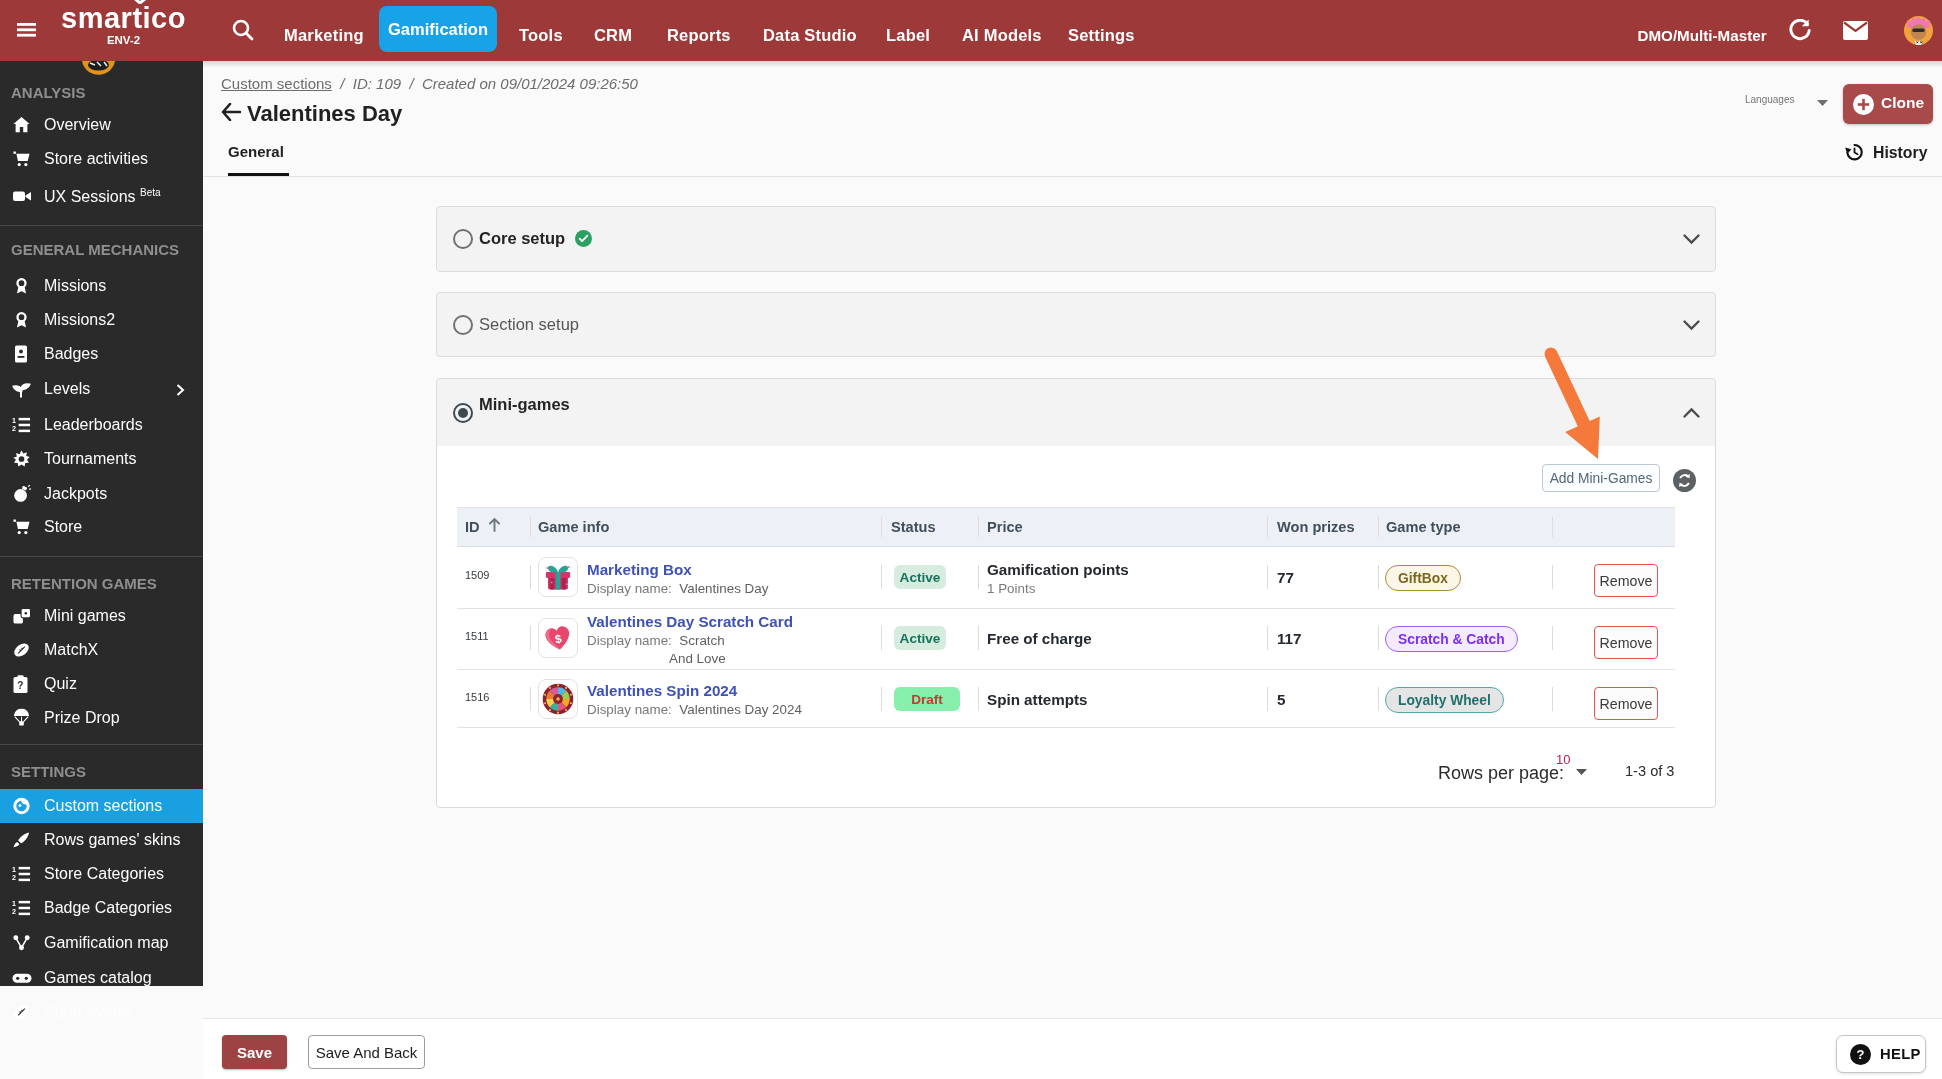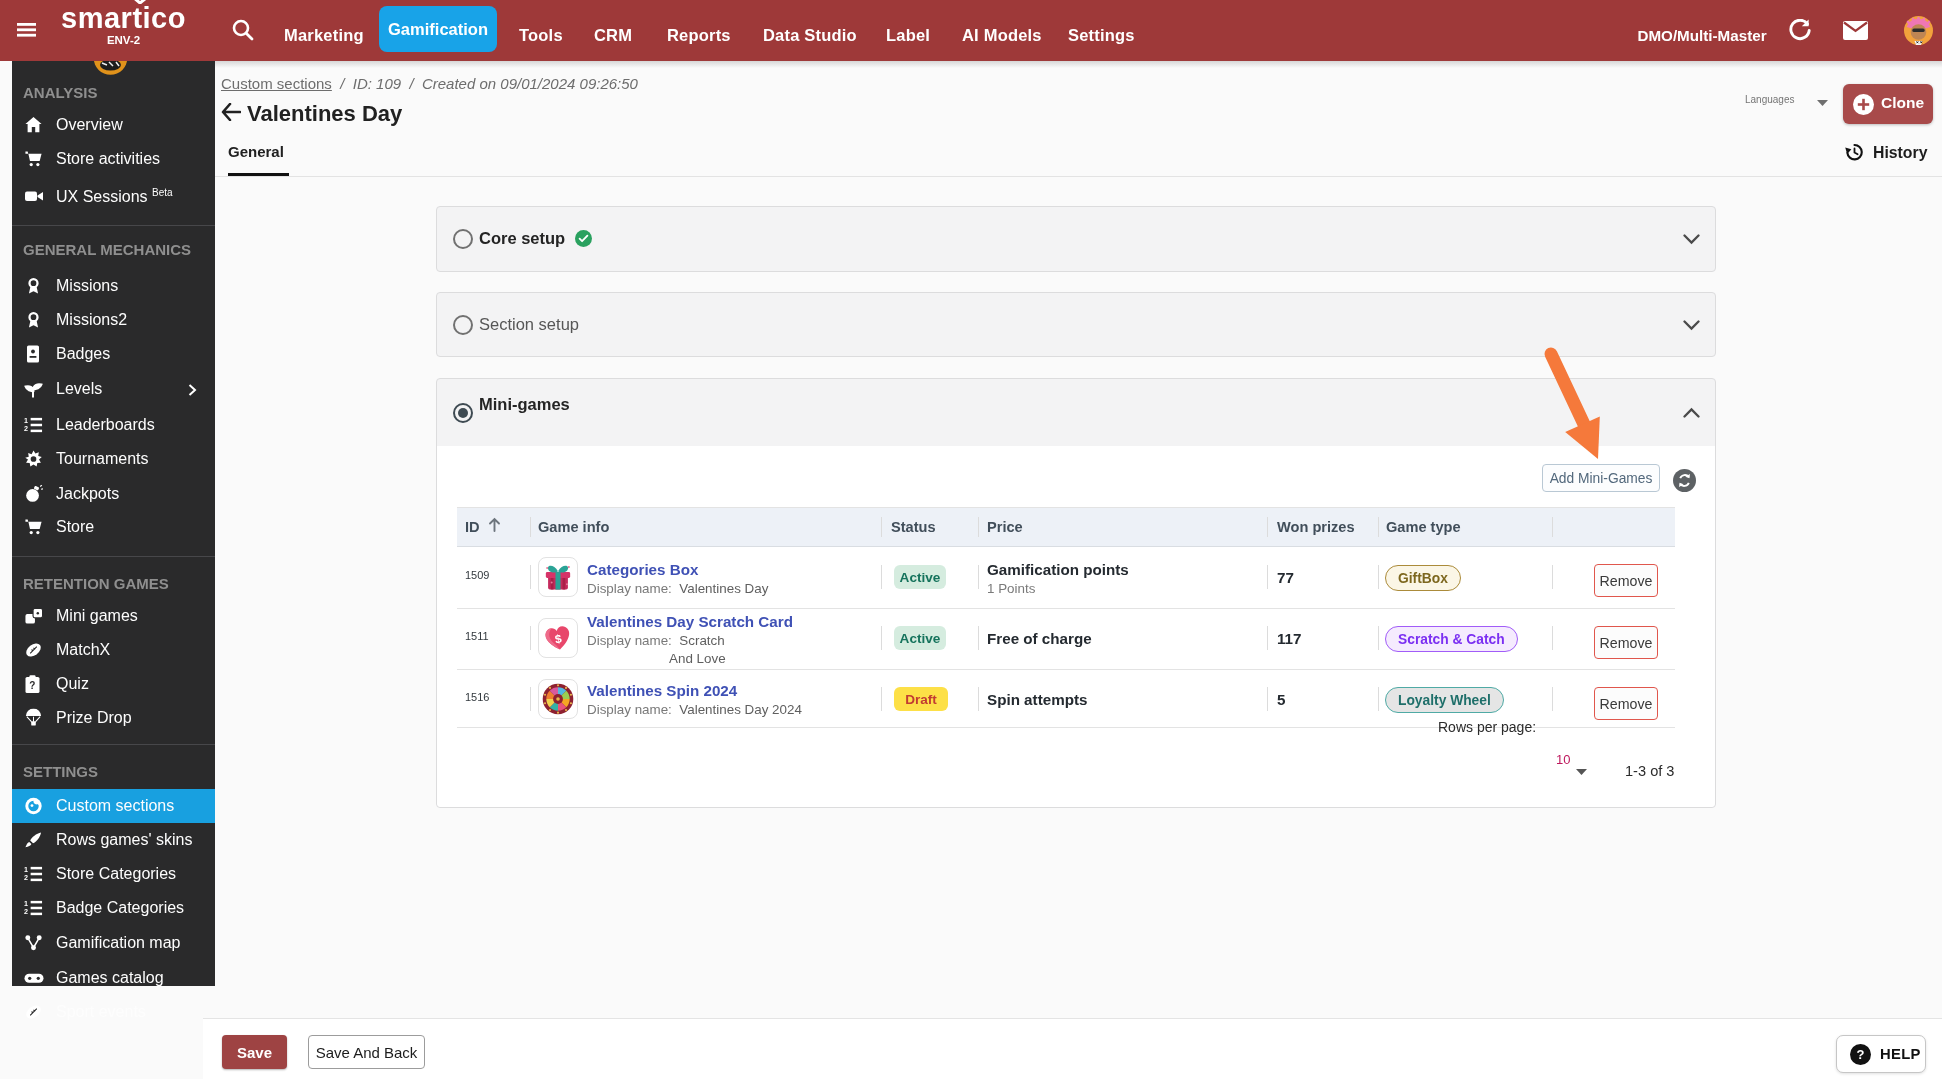--- a/index.html
+++ b/index.html
@@ -6,21 +6,21 @@
 html,body{width:1942px;height:1079px;font-family:"Liberation Sans",sans-serif;background:#fafafa;overflow:hidden;position:relative;}
 .abs{position:absolute;}
 
 #nav{position:absolute;top:0;left:0;width:1942px;height:61px;background:#9e3939;z-index:30;}
 .nitem{position:absolute;top:0;height:71px;display:flex;align-items:center;color:#fff;font-size:16.5px;font-weight:600;letter-spacing:.2px;}
 #gam{position:absolute;left:379px;top:6px;width:118px;height:46px;background:#18a3e8;border-radius:8px;color:#fff;display:flex;align-items:center;justify-content:center;font-size:16.5px;font-weight:600;}
 #logo{position:absolute;left:61px;top:3px;width:125px;text-align:center;color:#fff;}
 #logo .big{font-size:29px;font-weight:700;letter-spacing:.5px;line-height:30px;}
 #logo .env{font-size:11.5px;font-weight:700;margin-top:1px;}
 
-#side{position:absolute;left:0;top:0;width:203px;height:986px;background:#2a2a2b;z-index:20;margin-left:12px;}
+#side{position:absolute;left:0;top:0;width:203px;height:986px;background:#2a2a2b;z-index:20;}
 .shead{position:absolute;left:11px;color:#8f8f8f;font-size:15px;font-weight:700;}
 .sitem{position:absolute;left:0;width:203px;height:34px;color:#fdfdfd;font-size:16px;}
 .sitem svg{position:absolute;left:12px;top:50%;transform:translateY(-50%);}
 .sitem .lb{position:absolute;left:44px;top:50%;transform:translateY(-50%);white-space:nowrap;}
 .sdiv{position:absolute;left:0;width:203px;height:1px;background:#47474a;}
 .sup{font-size:10px;vertical-align:6px;}
 
 #crumb{position:absolute;left:221px;top:75px;font-size:15px;color:#6d6d6d;font-style:italic;}
 #crumb a{color:#6d6d6d;text-decoration:underline;font-style:normal;}
 #title{position:absolute;left:247px;top:101px;font-size:22px;font-weight:700;color:#212121;}
@@ -391,21 +391,21 @@
 <rect x="6.5" y="14.5" width="27" height="6.5" rx="1.5" fill="#d63368"></rect>
 <rect x="17.2" y="14.5" width="5.6" height="19.5" fill="#2aa396"></rect>
 <path d="M20 13.5 C15 4.5 5.5 6.5 10 13 C13 16 18 15 20 13.5 Z" fill="#2aa396"></path>
 <path d="M20 13.5 C25 4.5 34.5 6.5 30 13 C27 16 22 15 20 13.5 Z" fill="#2aa396"></path>
 <circle cx="8" cy="10" r="1.2" fill="#e87a9a"></circle>
       <circle cx="32" cy="9" r="1.2" fill="#e87a9a"></circle>
       <circle cx="13" cy="26" r="1.1" fill="#e87a9a"></circle>
       <circle cx="30" cy="28" r="1.1" fill="#e87a9a"></circle>
 </svg>
   </div>
-<div class="gtitle" style="left:587px;top:561px">Categories Box</div>
+<div class="gtitle" style="left:587px;top:561px">Marketing Box</div>
 <div class="dn" style="left:587px;top:581px">Display name: &nbsp;<b>Valentines Day</b></div>
 <div class="badge" style="left:894px;top:565px;width:52px;background:#d5ecdf;color:#15735c">Active</div>
 <div class="price1" style="left:987px;top:561px">Gamification points</div>
 <div class="price2" style="left:987px;top:581px">1 Points</div>
 <div class="won" style="left:1277px;top:569px">77</div>
 <div class="pill" style="left:1385px;top:565px;border:1.5px solid #ab8b3a;background:#fbf6e6;color:#7d671f">GiftBox</div>
 <div class="rm" style="top:564px">Remove</div>
 <div class="rline" style="top:608px"></div>
 
 <div class="idnum" style="left:465px;top:630px">1511</div>
@@ -463,27 +463,27 @@
 <path d="M20 20 L7 20 A13 13 0 0 1 10.81 10.81 Z" fill="#ef7d31"></path>
 <path d="M20 20 L10.81 10.81 A13 13 0 0 1 20 7 Z" fill="#d85a9e"></path>
 <path d="M20 20 L20 7 A13 13 0 0 1 29.19 10.81 Z" fill="#52b8e0"></path>
 <path d="M20 20 L29.19 10.81 A13 13 0 0 1 33 20 Z" fill="#9bcf52"></path>
 <circle cx="20" cy="20" r="5.5" fill="#8e2130"></circle>
 <circle cx="20" cy="20" r="2" fill="#e8b54a"></circle>
 </svg>
   </div>
 <div class="gtitle" style="left:587px;top:682px">Valentines Spin 2024</div>
 <div class="dn" style="left:587px;top:702px">Display name: &nbsp;<b>Valentines Day 2024</b></div>
-<div class="badge" style="left:894px;top:687px;width:54px;background:#fde047;color:#c23b32">Draft</div>
+<div class="badge" style="left:894px;top:687px;width:66px;background:#86efac;color:#c23b32">Draft</div>
 <div class="price1" style="left:987px;top:691px">Spin attempts</div>
 <div class="won" style="left:1277px;top:691px">5</div>
 <div class="pill" style="left:1385px;top:687px;border:1.5px solid #4faaa5;background:#e5e5e5;color:#1f6f6a">Loyalty Wheel</div>
 <div class="rm" style="top:687px">Remove</div>
 <div class="rline" style="top:727px"></div>
-<div class="abs" style="left:1438px;top:719px;font-size:14px;color:#2b2b2b">Rows per page:</div>
+<div class="abs" style="left:1438px;top:763px;font-size:18px;color:#2b2b2b">Rows per page:</div>
 <div class="abs" style="left:1556px;top:752px;font-size:13px;color:#be185d">10</div>
 <svg class="abs" style="left:1576px;top:769px" width="11" height="6" viewBox="0 0 11 6">
     <path d="M0 0 L11 0 L5.5 6 Z" fill="#555"></path>
   </svg>
 <div class="abs" style="left:1625px;top:763px;font-size:14.6px;color:#2b2b2b">1-3 of 3</div>
 <div id="bbar">
   <div id="save">Save</div>
   <div id="saveback">Save And Back</div>
   <div id="help">
     <svg style="margin-left:13px" width="21" height="21" viewBox="0 0 21 21">

